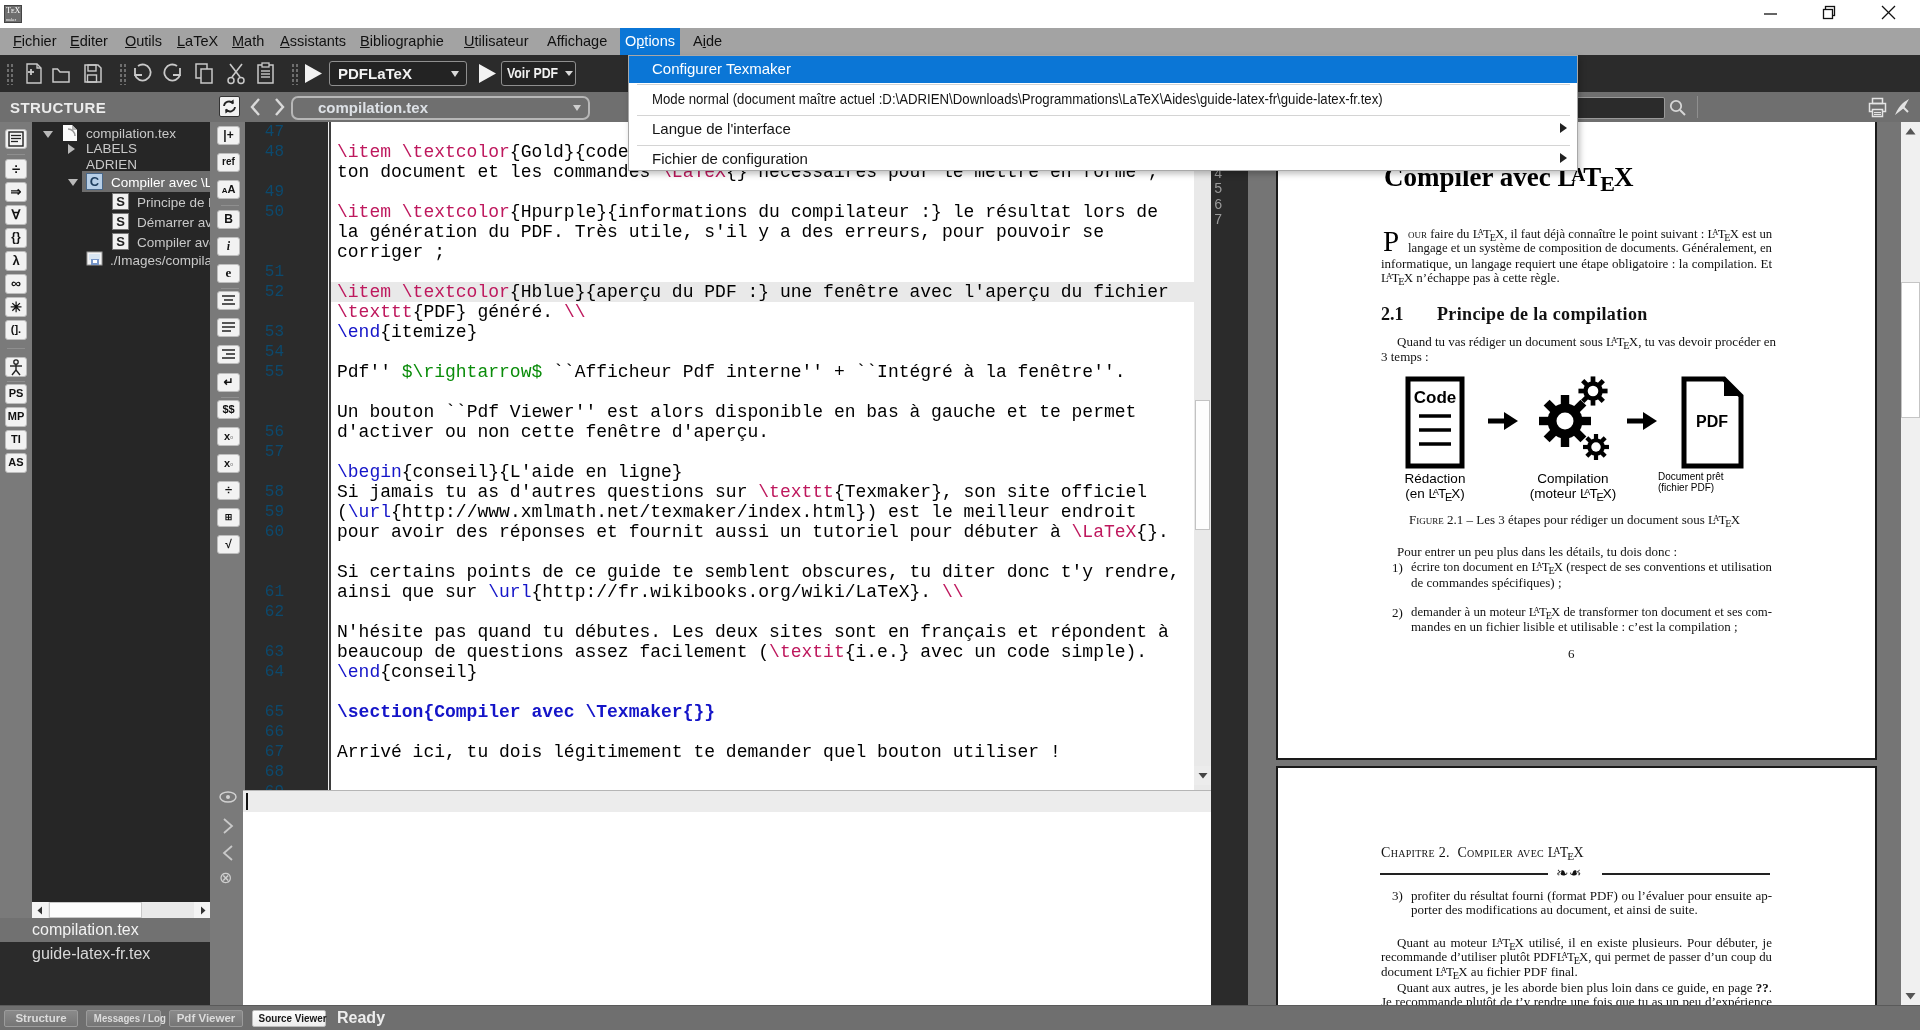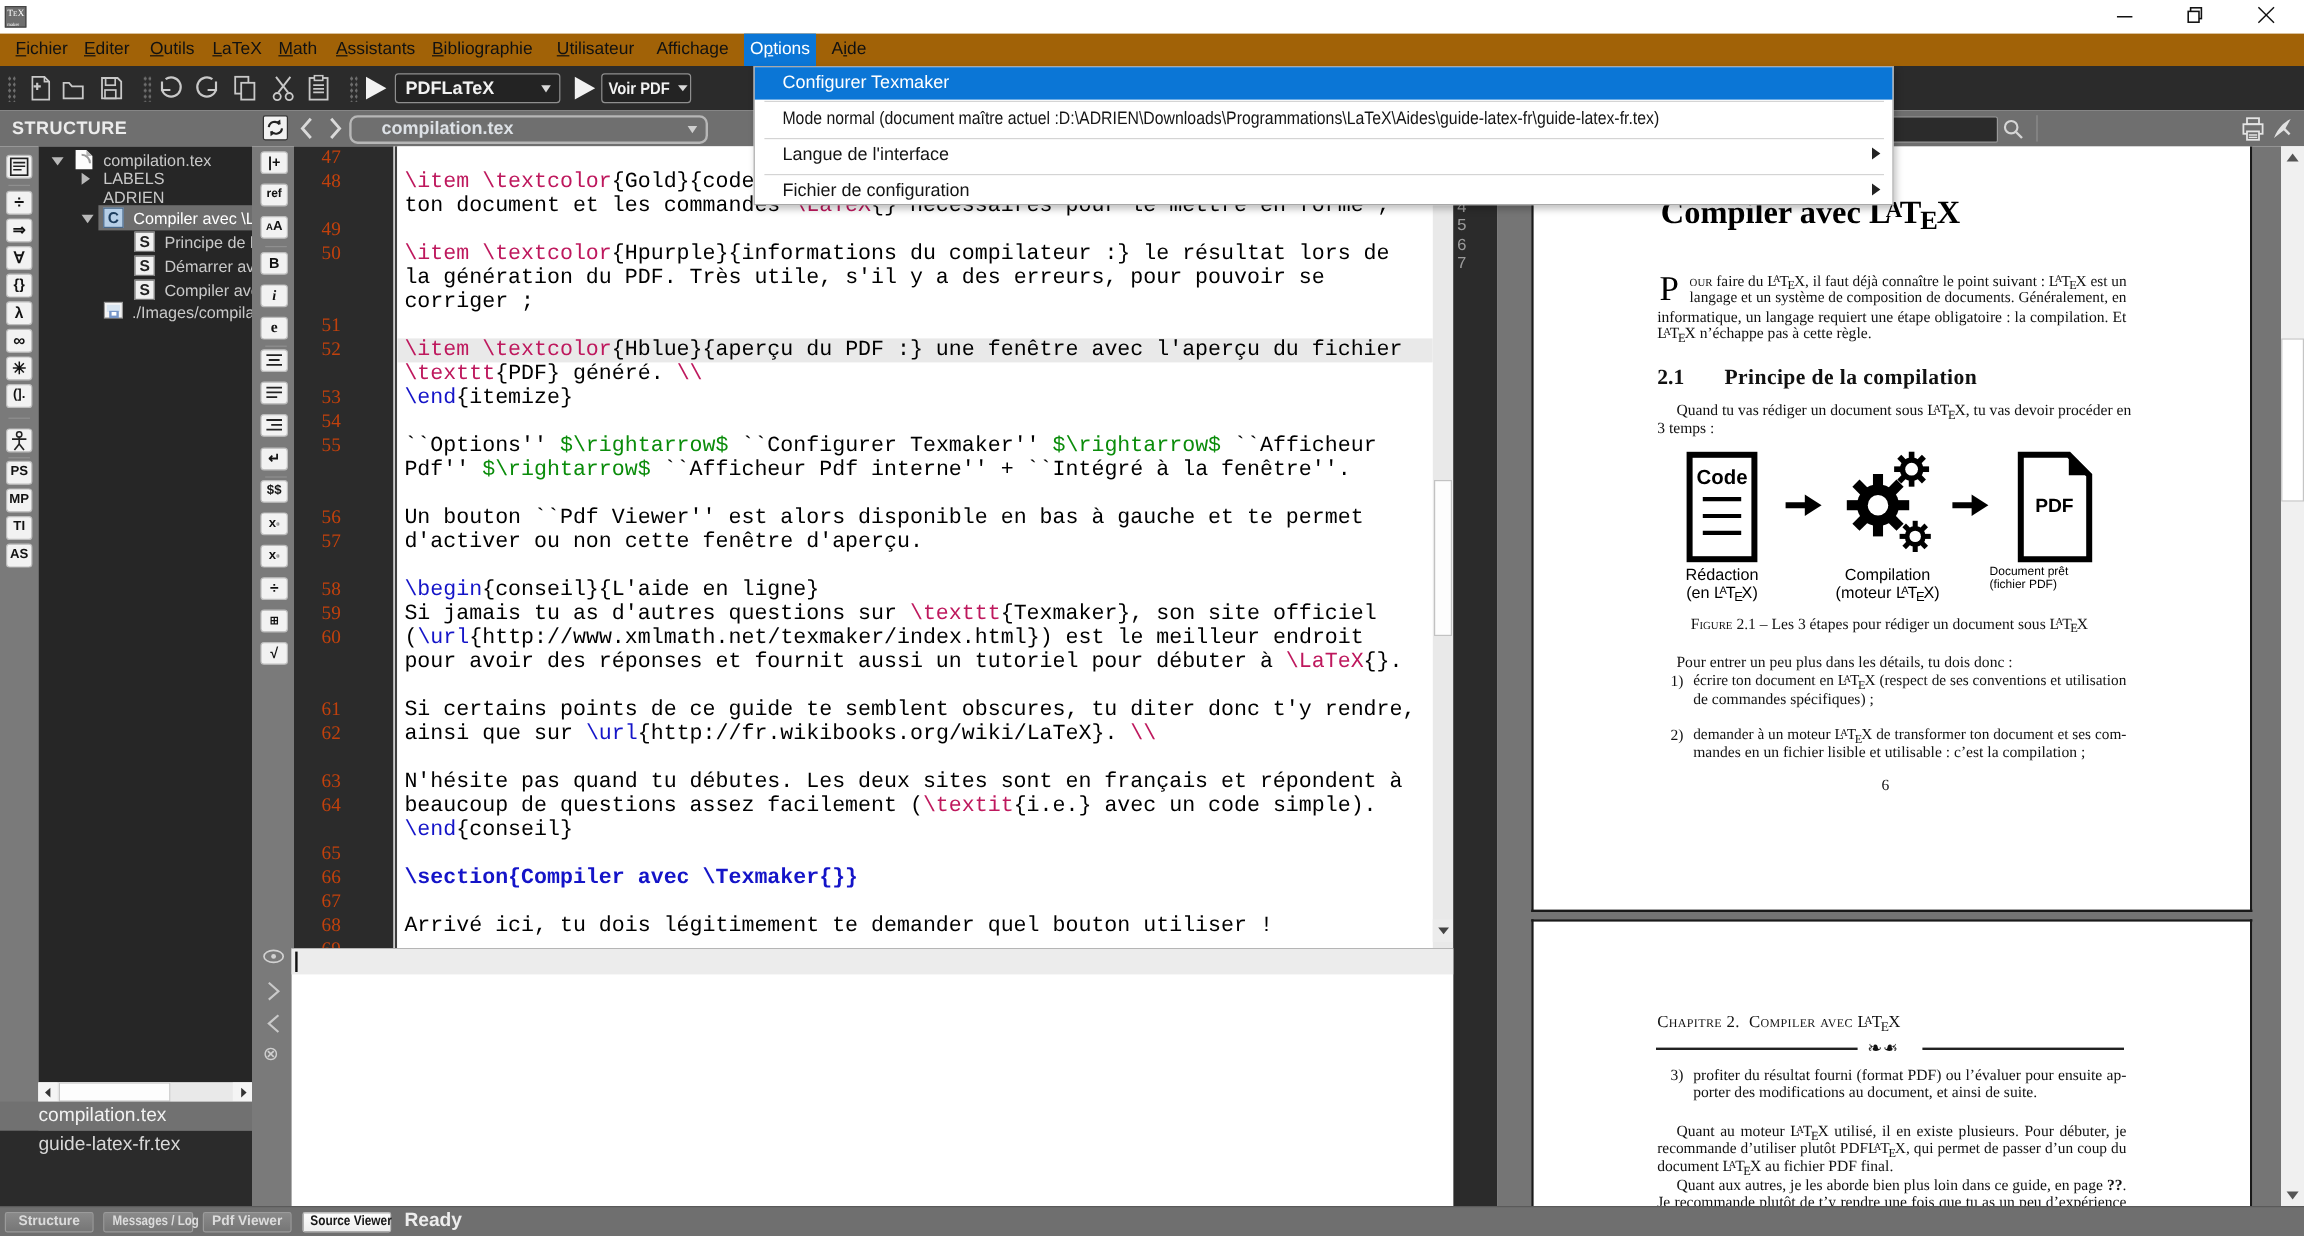--- a/index.html
+++ b/index.html
@@ -2,40 +2,40 @@
 <html><head>
 <meta charset="utf-8">
 <style>
 *{margin:0;padding:0;box-sizing:border-box}
 html,body{width:1920px;height:1030px;overflow:hidden}
 body{font-family:"Liberation Sans",sans-serif;background:#fff}
 #rt{position:relative;width:1920px;height:1030px;background:#fff;overflow:hidden}
 .a{position:absolute}
 .serif{font-family:"Liberation Serif",serif}
 
-#mbar{position:absolute;left:0;top:28px;width:1920px;height:27px;background:#a16207;font-size:14.5px;color:#111}
+#mbar{position:absolute;left:0;top:28px;width:1920px;height:27px;background:#a3a3a3;font-size:14.5px;color:#111}
 #mbar span.mi{position:absolute;top:0;height:27px;line-height:27px}
 
 #tbar{position:absolute;left:0;top:55px;width:1920px;height:37px;background:#2b2b2b}
 .grip{position:absolute;top:8px;width:7px;height:22px;background-image:radial-gradient(#6e6e6e 1.1px,transparent 1.2px);background-size:4px 5px}
 .tico{position:absolute;top:7px}
 .combo{position:absolute;top:6px;height:25px;background:#232323;border:1px solid #8f8f8f;border-radius:3px;color:#f2f2f2;font-weight:bold;font-size:15px;line-height:23px}
 .cara{position:absolute;width:0;height:0;border-left:4.5px solid transparent;border-right:4.5px solid transparent;border-top:6px solid #d9d9d9}
 
 #nrow{position:absolute;left:0;top:92px;width:1920px;height:30px;background:#6f6f6f}
 
 .lbox{position:absolute;left:5px;width:22px;height:20px;background:#f2f2f2;border:1px solid #bdbdbd;border-radius:3px;color:#111;text-align:center;font-weight:bold}
 .rbox{position:absolute;left:217px;width:23px;height:19px;background:#f2f2f2;border:1px solid #bdbdbd;border-radius:3px;color:#111;text-align:center;font-weight:bold}
 .sep1{position:absolute;left:7px;width:18px;height:1px;background:#8f8f8f}
 
 .trow{position:absolute;color:#c9c9c9;font-size:13.5px;line-height:19px;white-space:nowrap}
 .sico{position:absolute;width:17px;height:17px;background:#f0f0f0;border:1px solid #777;color:#222;font-weight:bold;font-size:13px;line-height:15px;text-align:center}
 
 #gut{position:absolute;left:245px;top:122px;width:83px;height:668px;background:#2b2b2b}
-#gutn{position:absolute;left:245px;top:122px;width:39px;height:632px;font-family:Liberation Serif, serif;font-size:16px;color:#c2410c;text-align:right}
+#gutn{position:absolute;left:245px;top:122px;width:39px;height:632px;font-family:Liberation Mono, monospace;font-size:16px;color:#0c4a6e;text-align:right}
 #gutn div{height:20px;line-height:20px}
 #code{position:absolute;left:331px;top:122px;width:863px;height:668px;background:#fff;font-family:"Liberation Mono",monospace;font-size:18px;color:#000;overflow:hidden}
 #code div{height:20px;line-height:20px;white-space:pre;padding-left:6px}
 .k{color:#be185d}.b{color:#1414c8}.g{color:#0a8c0a}
 .u{text-decoration-color:#e01818;text-decoration-thickness:2px;text-underline-offset:3px;text-decoration-skip-ink:none}
 .hl{background:#e9e9e9}
 
 .pl{position:absolute;font-family:"Liberation Serif",serif;font-size:13px;color:#111;white-space:nowrap}
 .pj{position:absolute;font-family:"Liberation Serif",serif;font-size:13px;color:#111;text-align:justify;text-align-last:justify;white-space:nowrap}
 .sc{font-variant:small-caps}
@@ -349,21 +349,20 @@
 <div>ton document et les commandes <span class="k">\LaTeX</span>{} nécessaires pour le mettre en forme ;</div>
 <div> </div>
 <div><span class="k">\item \textcolor</span>{<span class="u">Hpurple</span>}{informations du compilateur :} le résultat lors de</div>
 <div>la génération du <span class="u">PDF</span>. Très utile, s'il y a des erreurs, pour pouvoir se</div>
 <div>corriger ;</div>
 <div> </div>
 <div class="hl"><span class="k">\item \textcolor</span>{<span class="u">Hblue</span>}{aperçu du <span class="u">PDF</span> :} une fenêtre avec l'aperçu du fichier</div>
 <div><span class="k">\texttt</span>{<span class="u">PDF</span>} généré. <span class="k">\\</span></div>
 <div><span class="b">\end</span>{itemize}</div>
 <div> </div>
-<div>``Options'' <span class="g">$\rightarrow$</span> ``Configurer <span class="u">Texmaker</span>'' <span class="g">$\rightarrow$</span> ``Afficheur</div>
 <div><span class="u">Pdf</span>'' <span class="g">$\rightarrow$</span> ``Afficheur <span class="u">Pdf</span> interne'' + ``Intégré à la fenêtre''.</div>
 <div> </div>
 <div>Un bouton ``<span class="u">Pdf</span> <span class="u">Viewer</span>'' est alors disponible en bas à gauche et te permet</div>
 <div>d'activer ou non cette fenêtre d'aperçu.</div>
 <div> </div>
 <div><span class="b">\begin</span>{conseil}{L'aide en ligne}</div>
 <div>Si jamais tu as d'autres questions sur <span class="k">\texttt</span>{<span class="u">Texmaker</span>}, son site officiel</div>
 <div>(<span class="b">\url</span>{<span class="u">http</span>://<span class="u">www</span>.<span class="u">xmlmath</span>.net/<span class="u">texmaker</span>/index.<span class="u">html</span>}) est le meilleur endroit</div>
 <div>pour avoir des réponses et fournit aussi un tutoriel pour débuter à <span class="k">\LaTeX</span>{}.</div>
 <div> </div>

